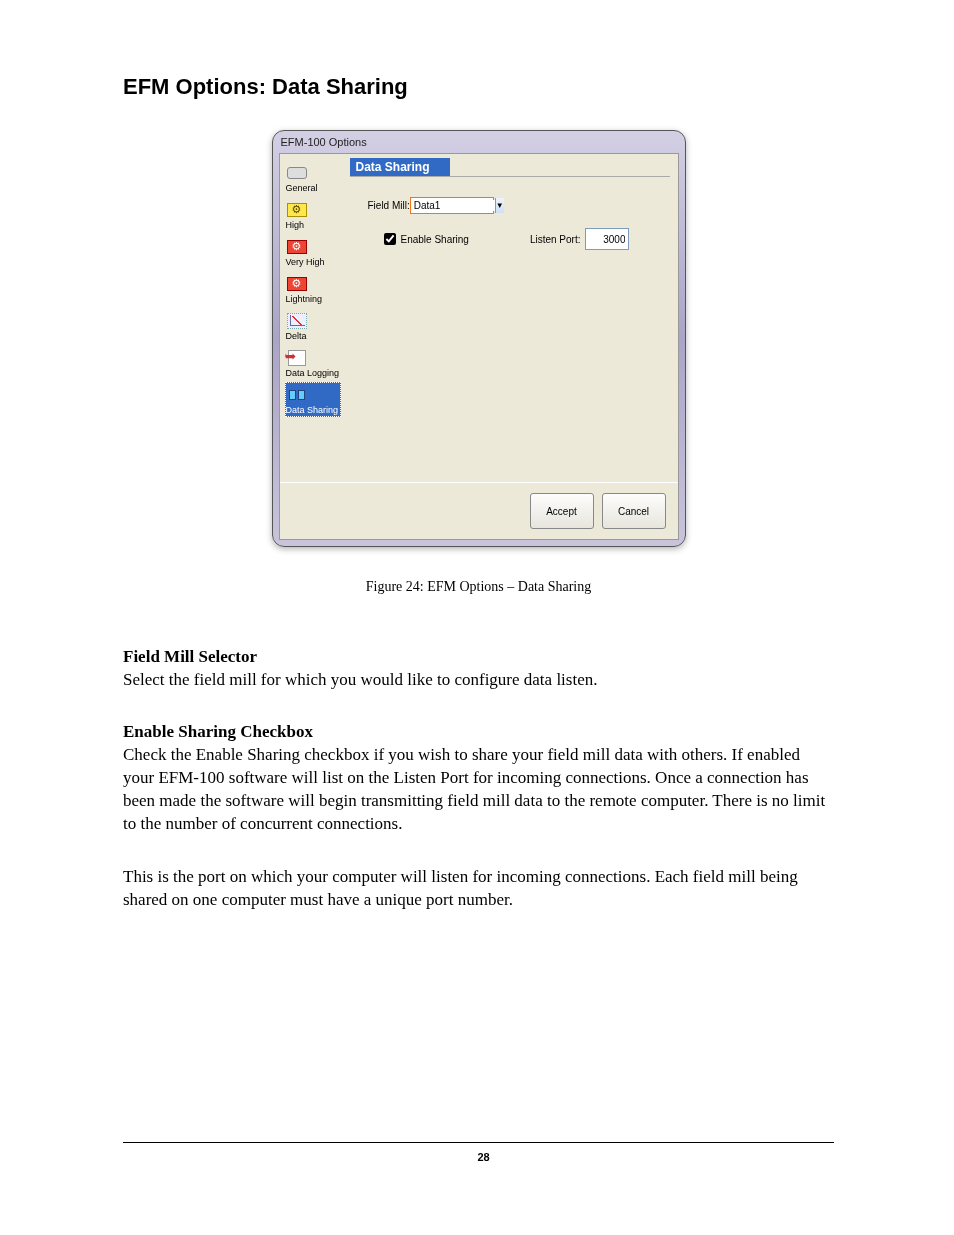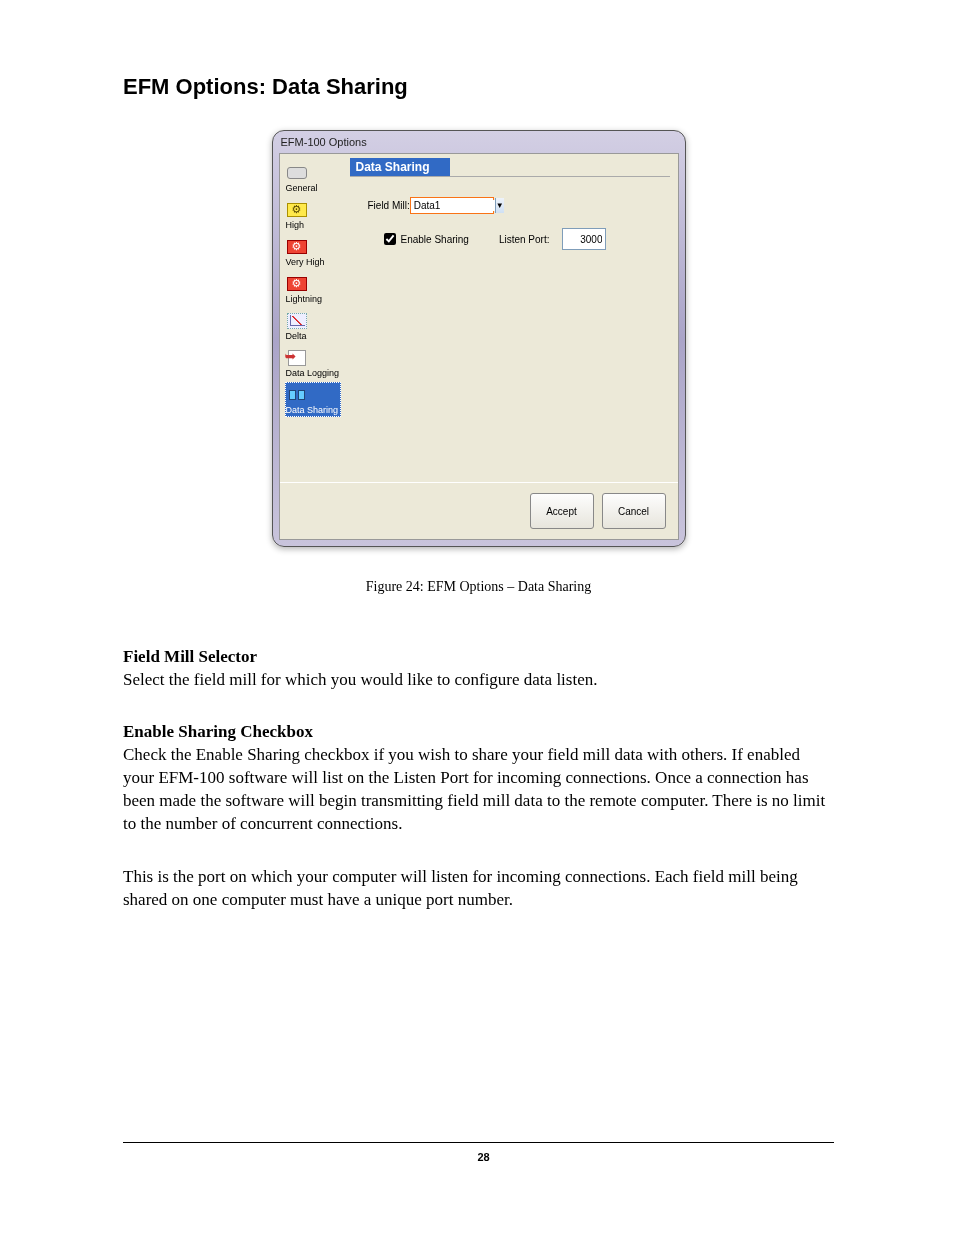--- a/index.html
+++ b/index.html
@@ -272,21 +272,21 @@
               <div class="combo">
                 <input value="Data1" style="">
                 <div class="arrow">▼</div>
               </div>
             </div>
             <div class="row" style="gap:30px; padding-left:34px;">
               <label style="display:flex;align-items:flex-end;gap:5px;">
                 <input type="checkbox" class="chk" checked="" style="">
                 <span>Enable Sharing</span>
               </label>
-              <span style="display:flex;align-items:center;gap:13px;">
+              <span style="display:flex;align-items:center;gap:5px;margin-left:31px;">
                 <span>Listen Port:</span>
                 <input class="portbox" value="3000" style="">
               </span>
             </div>
             <div class="content-fill"></div>
           </div>
         </div>
         <div class="dialog-footer">
           <button class="dlg-btn">Accept</button>
           <button class="dlg-btn">Cancel</button>

